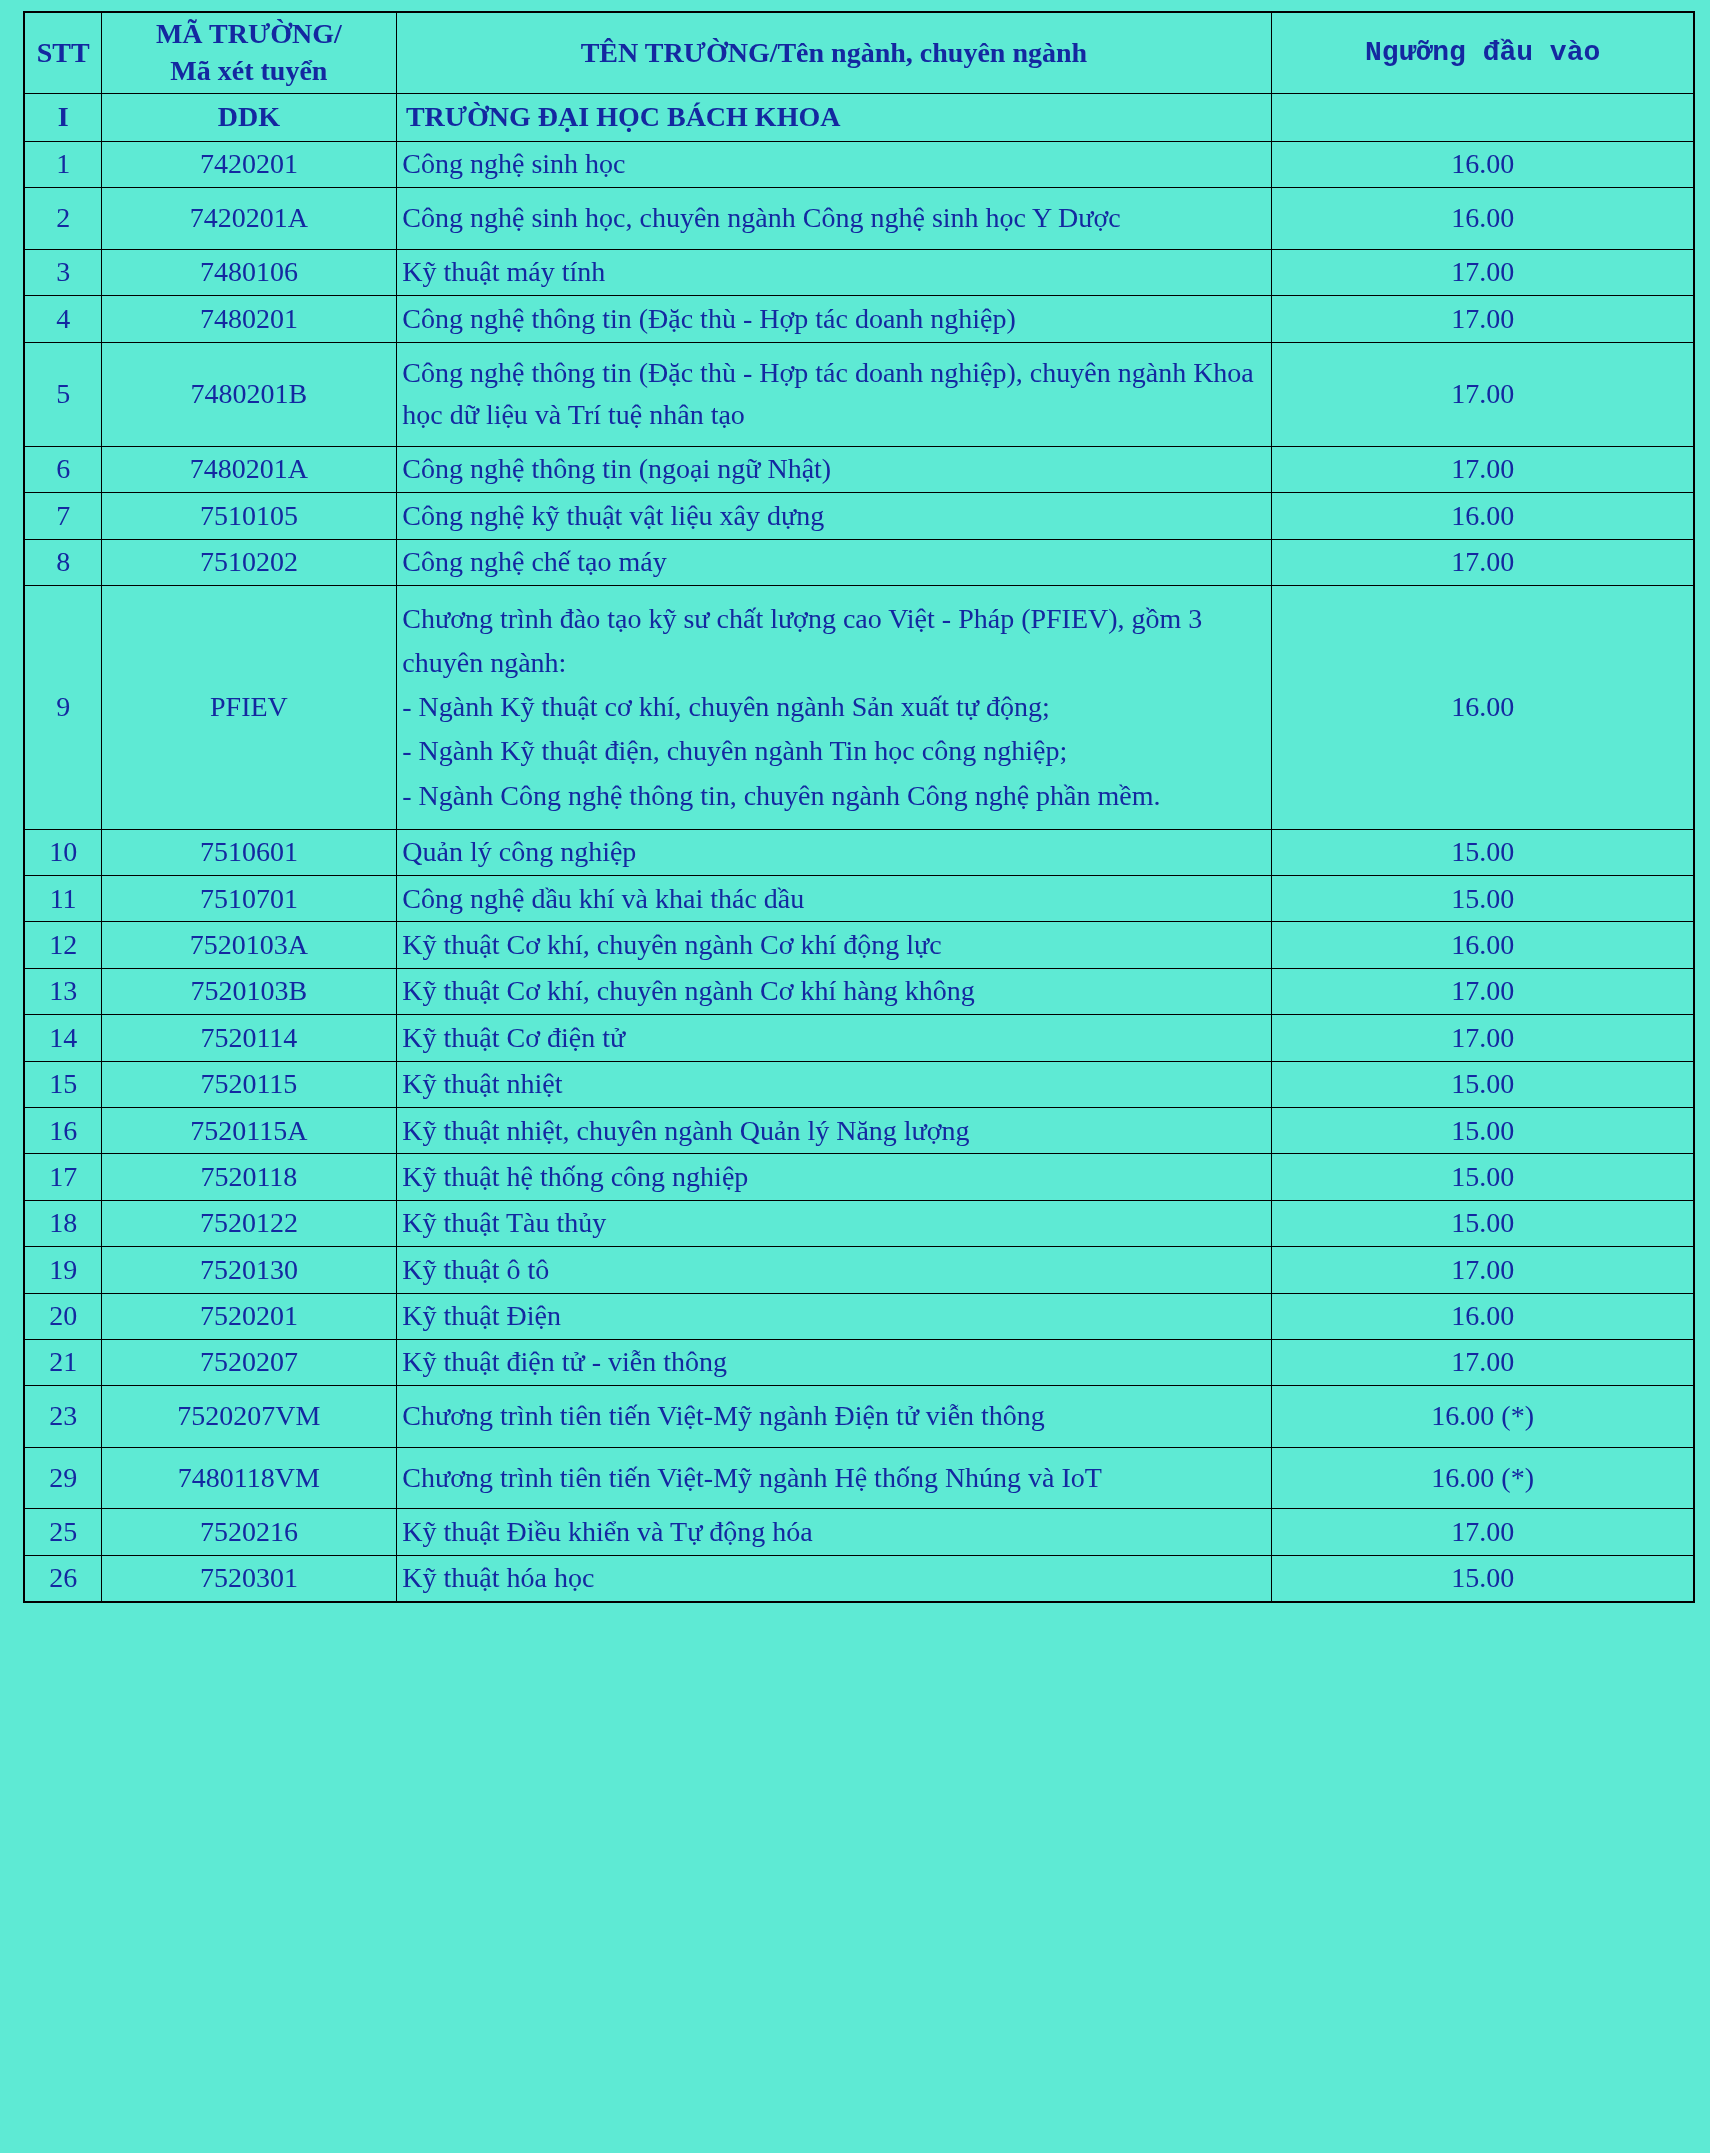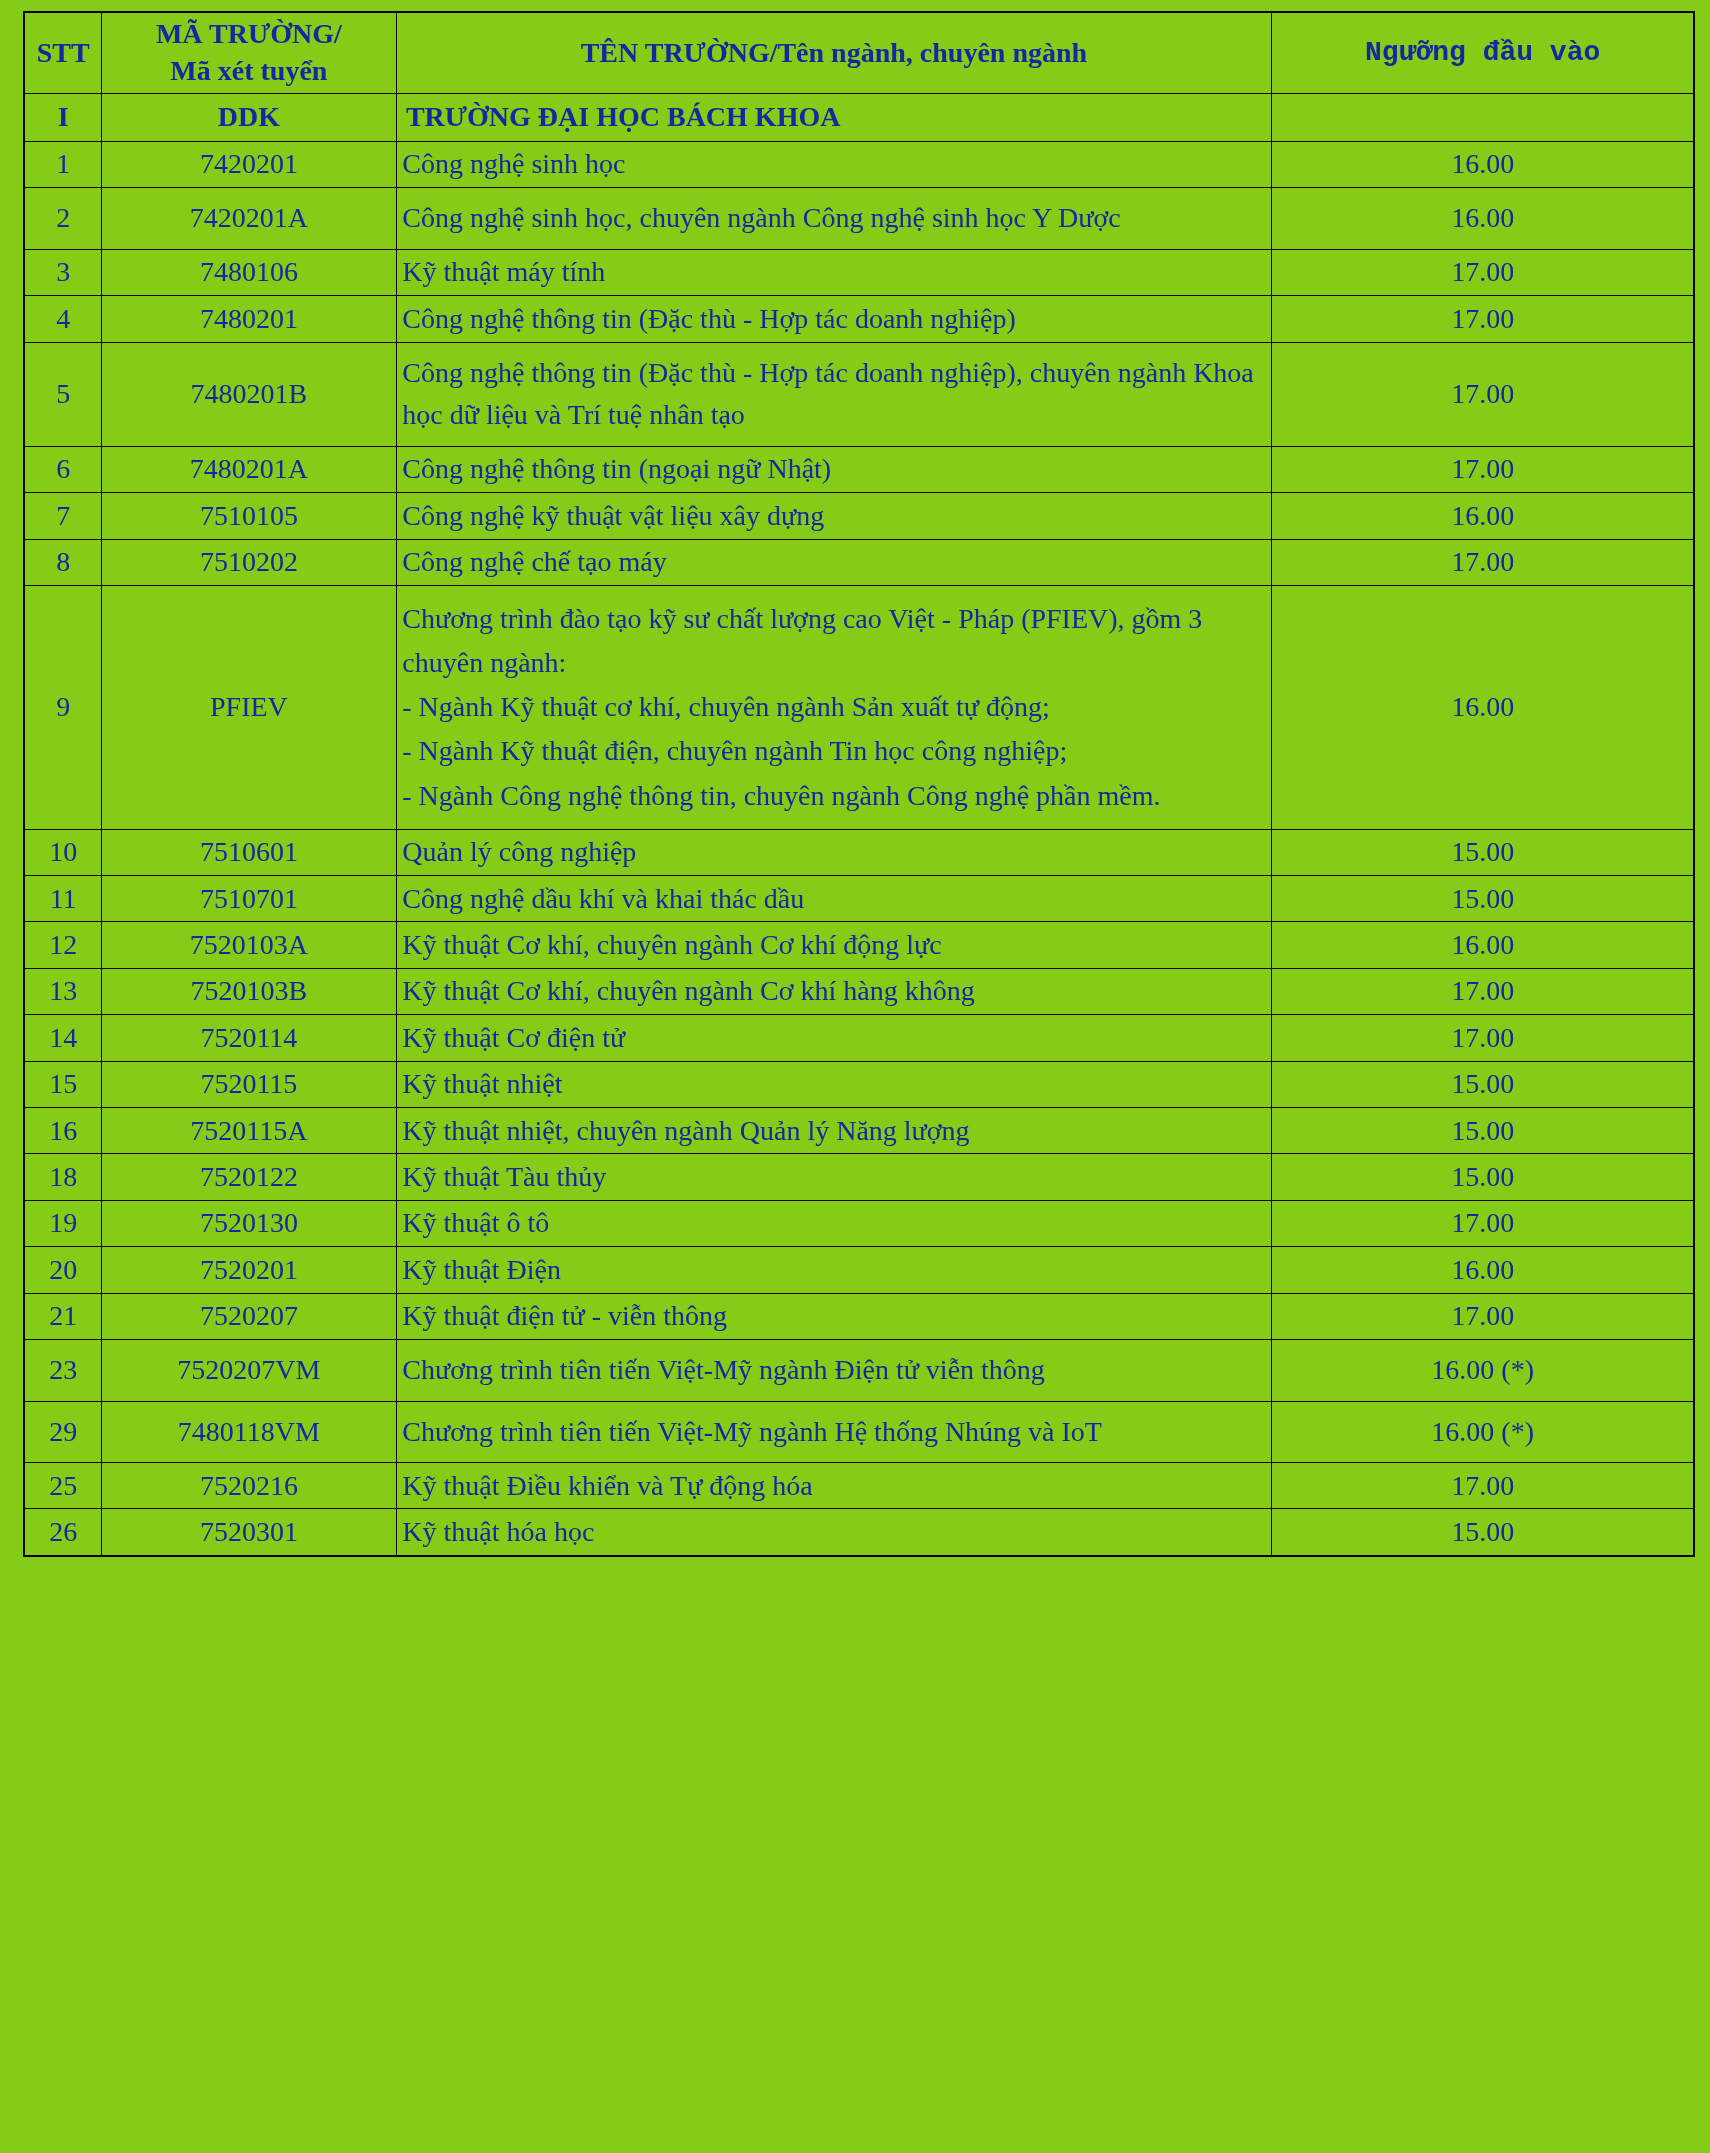--- a/index.html
+++ b/index.html
@@ -11,21 +11,21 @@
     width: 1710px;
     height: 2154px;
     font-family: "Liberation Serif", "DejaVu Serif", serif;
     overflow: hidden;
   }
 
   .sheet {
     position: relative;
     width: 1710px;
     height: 2154px;
-    background: #84cc16;
+    background: #5eead4;
     box-sizing: border-box;
     padding: 10.8px 16px 0 23.4px;
   }
 
   table.admissions {
     border-collapse: collapse;
     table-layout: fixed;
     width: 1671px;
     color: #1428a0;
   }
@@ -224,20 +224,26 @@
           <td class="cell-name">Kỹ thuật nhiệt</td>
           <td class="cell-thresh">15.00</td>
         </tr>
         <tr class="normal">
           <td class="cell-stt">16</td>
           <td class="cell-code">7520115A</td>
           <td class="cell-name">Kỹ thuật nhiệt, chuyên ngành Quản lý Năng lượng</td>
           <td class="cell-thresh">15.00</td>
         </tr>
         <tr class="normal">
+          <td class="cell-stt">17</td>
+          <td class="cell-code">7520118</td>
+          <td class="cell-name">Kỹ thuật hệ thống công nghiệp</td>
+          <td class="cell-thresh">15.00</td>
+        </tr>
+        <tr class="normal">
           <td class="cell-stt">18</td>
           <td class="cell-code">7520122</td>
           <td class="cell-name">Kỹ thuật Tàu thủy</td>
           <td class="cell-thresh">15.00</td>
         </tr>
         <tr class="normal">
           <td class="cell-stt">19</td>
           <td class="cell-code">7520130</td>
           <td class="cell-name">Kỹ thuật ô tô</td>
           <td class="cell-thresh">17.00</td>

